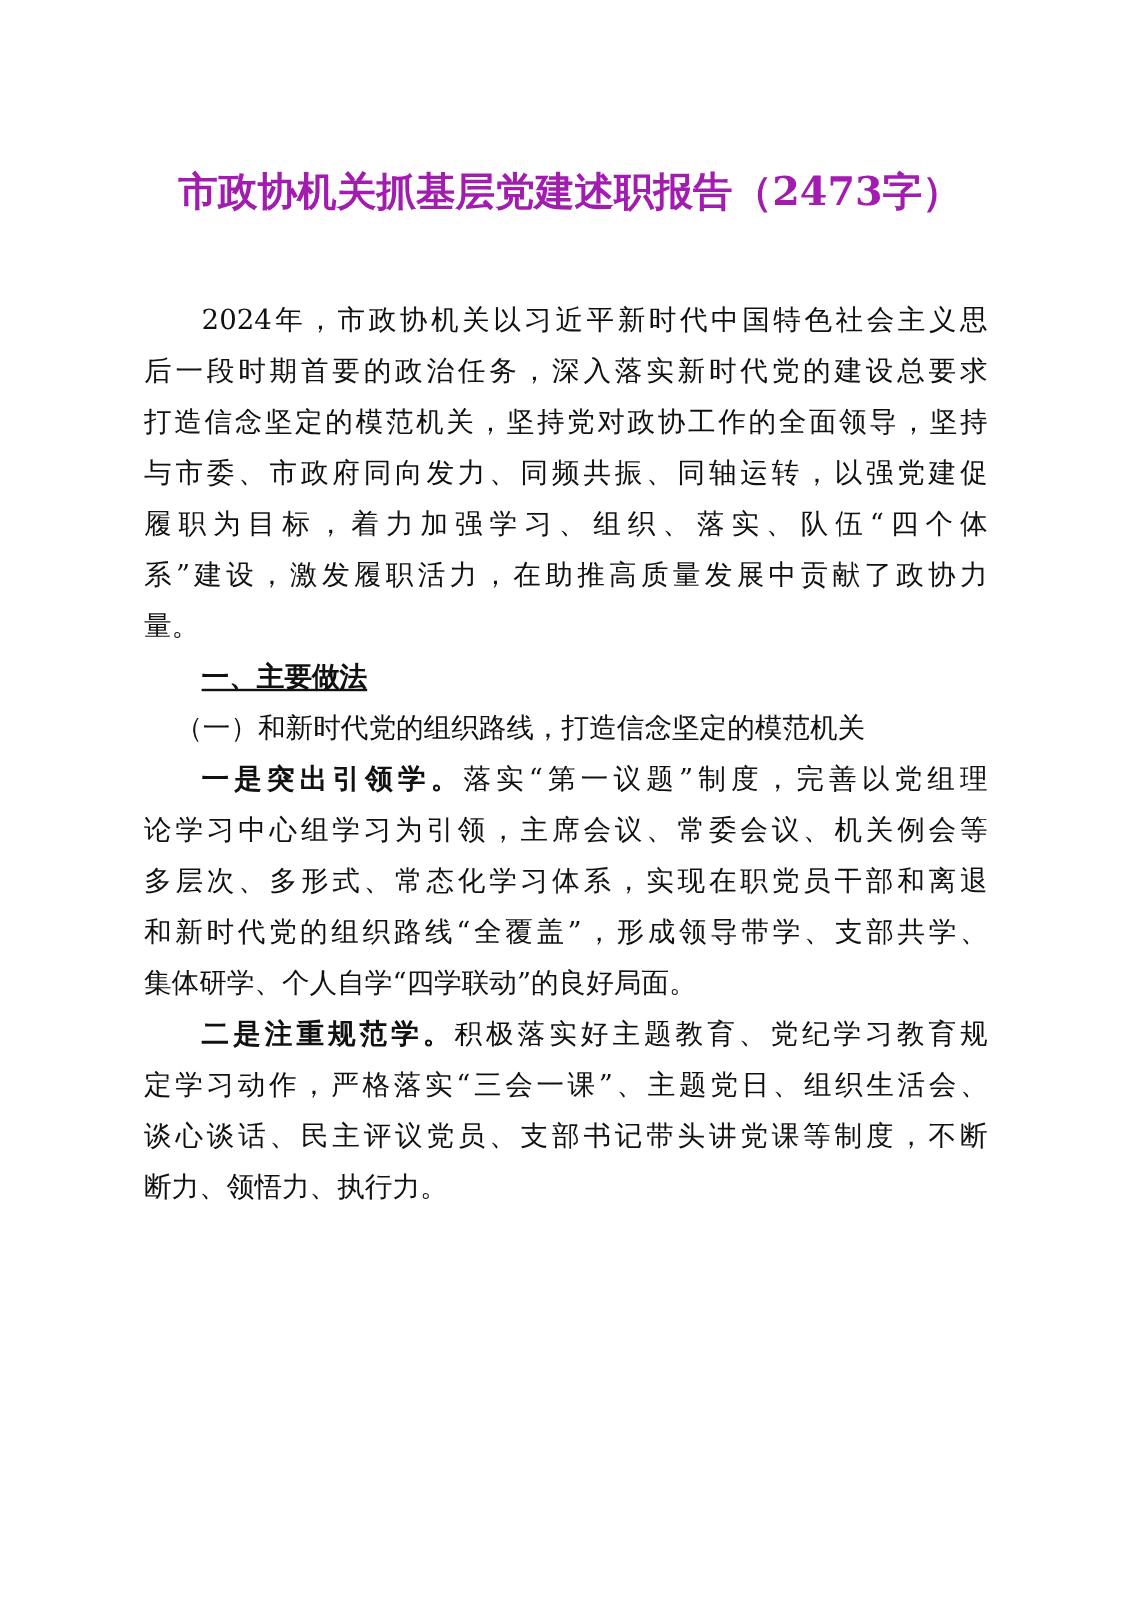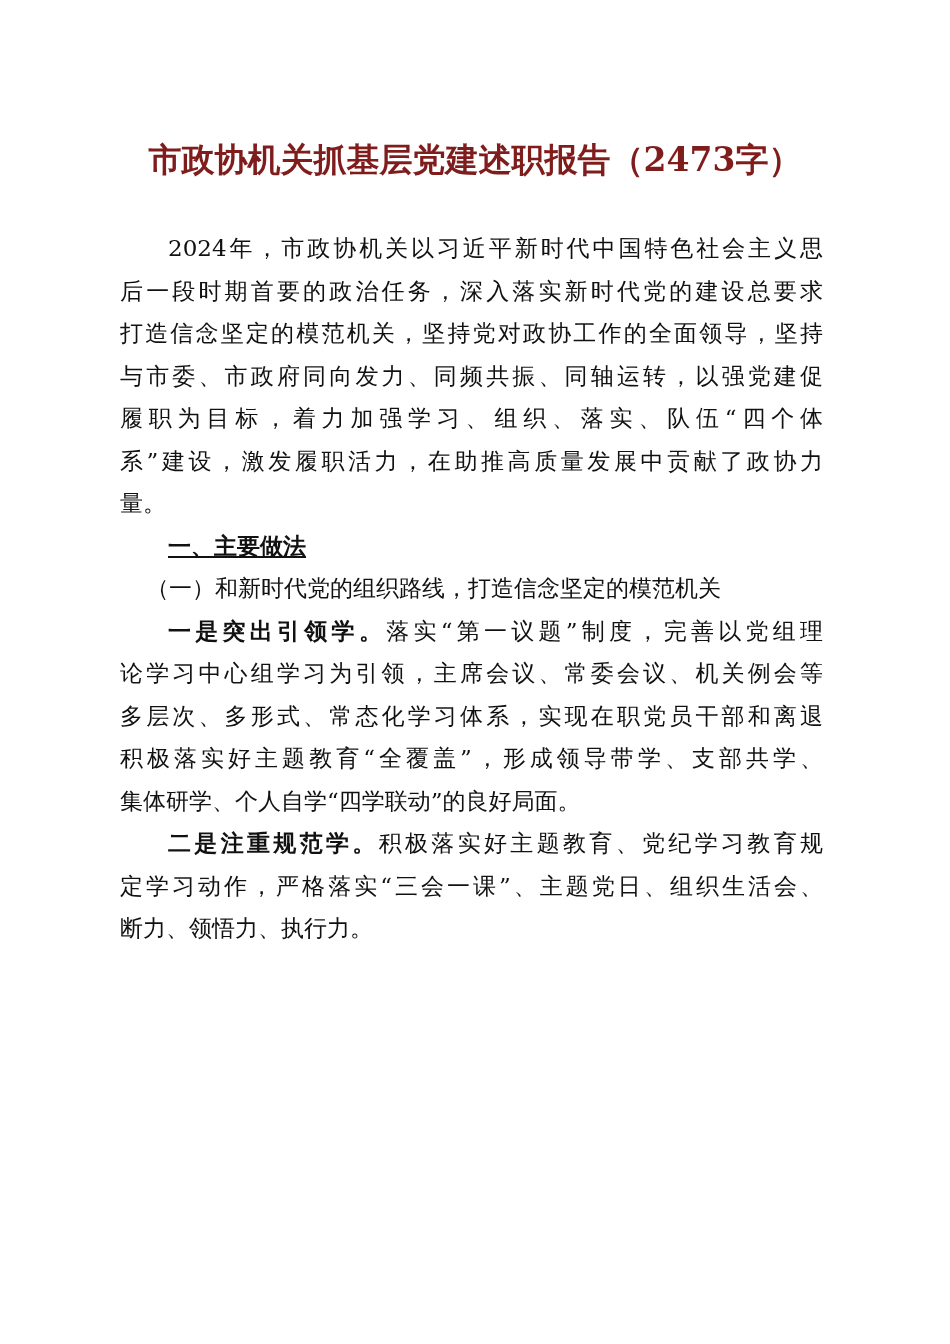--- a/index.html
+++ b/index.html
@@ -1,21 +1,21 @@
 <!DOCTYPE html>
 <html><head>
 <meta charset="utf-8">
 <style>
   html, body { margin:0; padding:0; background:#ffffff; }
   body { width:950px; height:1344px; position:relative; overflow:hidden;
          font-family:"DejaVu Serif", "Liberation Serif", serif; color:#111; }
   .title { position:absolute; left:0; width:950px; top:138px; text-align:center;
            font-family:"DejaVu Serif", "Liberation Serif", serif; font-weight:bold;
-           font-size:33px; line-height:44px; letter-spacing:0px; color:#7f1d1d; }
-  .body { position:absolute; left:120px; width:703px; top:227px; }
+           font-size:33px; line-height:44px; letter-spacing:0px; color:#a21caf; }
+  .body { position:absolute; left:120px; width:703px; top:246px; }
   .line { height:42.5px; line-height:42.5px; font-size:23px; white-space:nowrap;
           text-align:justify; text-align-last:justify; overflow:visible; }
   .line.last { text-align-last:left; }
   .line.indent { padding-left:48px; }
   .h1 { font-family:"DejaVu Sans", "Liberation Sans", sans-serif; font-weight:bold; font-size:23px; text-align-last:left;text-decoration:underline; }
   .h2 { text-align-last:left; padding-left:26px; }
   .lead { font-weight:bold;margin-top:35px; }
 </style>
 </head>
 <body>
@@ -30,19 +30,20 @@
   <div class="line">履职为目标，着力加强学习、组织、落实、队伍“四个体</div>
   <div class="line">系”建设，激发履职活力，在助推高质量发展中贡献了政协力</div>
   <div class="line last">量。</div>
 
   <div class="line indent h1">一、主要做法</div>
   <div class="line h2">（一）和新时代党的组织路线，打造信念坚定的模范机关</div>
 
   <div class="line indent"><span class="lead">一是突出引领学。</span><span>落实“第一议题”制度，完善以党组理</span></div>
   <div class="line">论学习中心组学习为引领，主席会议、常委会议、机关例会等</div>
   <div class="line">多层次、多形式、常态化学习体系，实现在职党员干部和离退</div>
-  <div class="line">积极落实好主题教育“全覆盖”，形成领导带学、支部共学、</div>
+  <div class="line">和新时代党的组织路线“全覆盖”，形成领导带学、支部共学、</div>
   <div class="line last">集体研学、个人自学“四学联动”的良好局面。</div>
 
   <div class="line indent"><span class="lead">二是注重规范学。</span><span>积极落实好主题教育、党纪学习教育规</span></div>
   <div class="line">定学习动作，严格落实“三会一课”、主题党日、组织生活会、</div>
+  <div class="line">谈心谈话、民主评议党员、支部书记带头讲党课等制度，不断</div>
   <div class="line last">断力、领悟力、执行力。</div>
 </div>
 
 </body></html>

